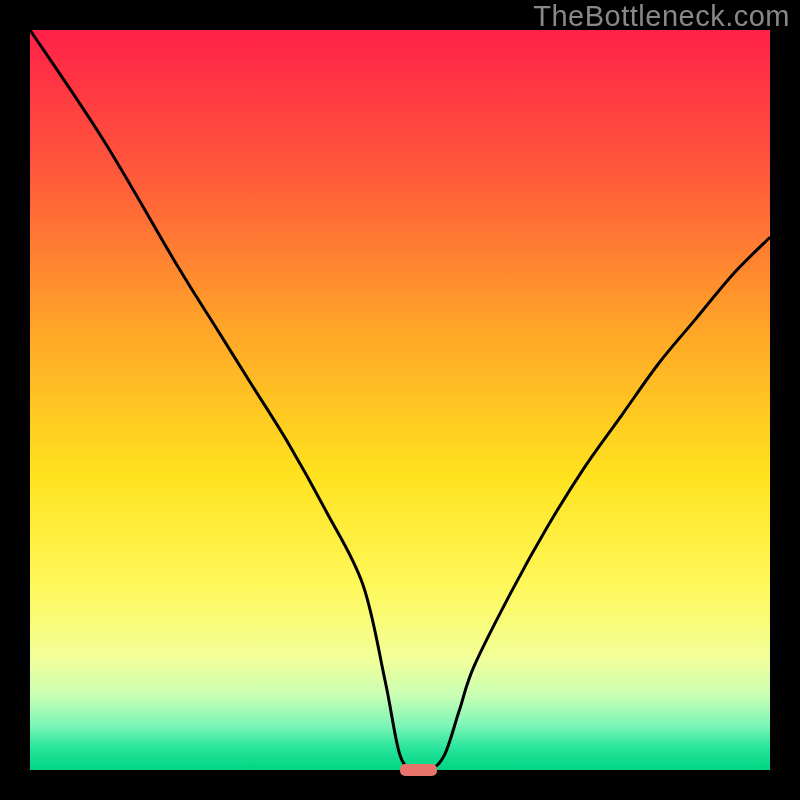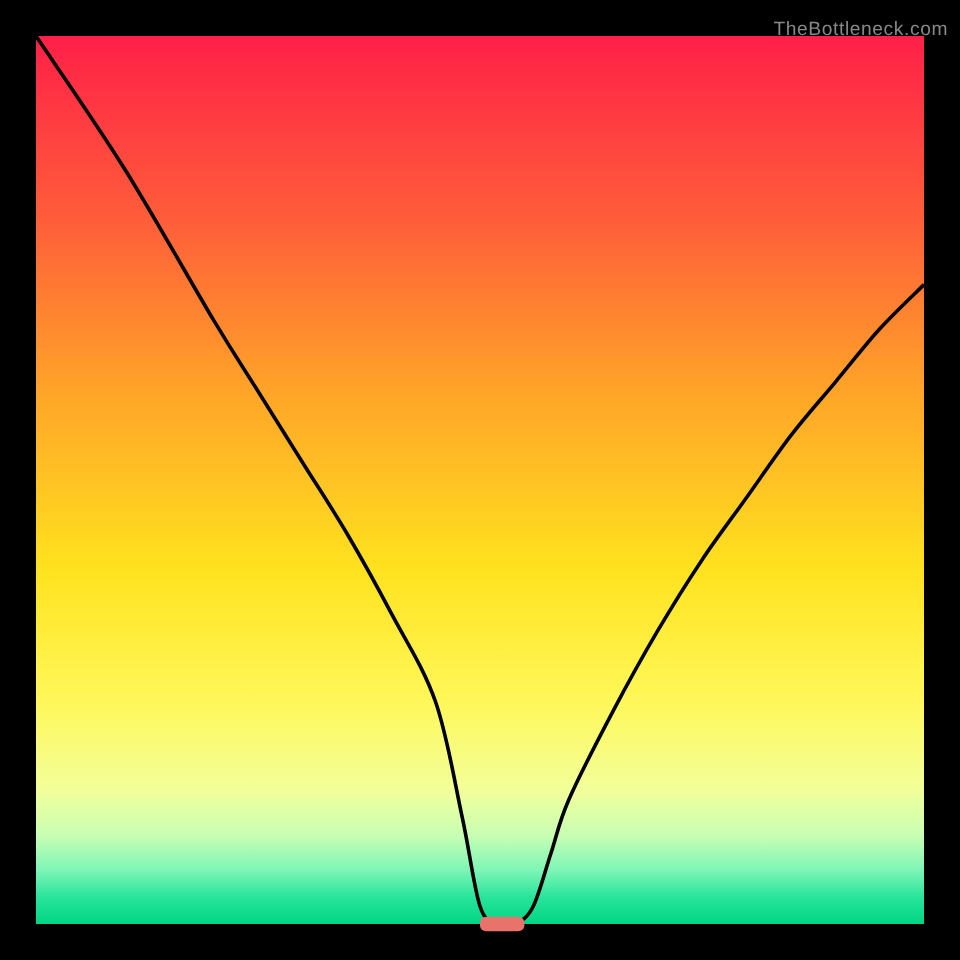--- a/index.html
+++ b/index.html
@@ -13,24 +13,24 @@
   .chart-container {
     position: relative;
     width: 800px;
     height: 800px;
   }
   svg {
     display: block;
   }
   .watermark {
     position: absolute;
-    top: 16px;
+    top: 0;
     right: 10px;
     font-family: Arial, Helvetica, sans-serif;
-    font-size: 16px;
+    font-size: 29px;
     color: #888888;
     letter-spacing: 0.5px;
   }
 </style>
 </head>
 <body>
 
 <div class="chart-container">
   <svg id="chart-svg" width="800" height="800" viewBox="0 0 800 800">
     <defs>

